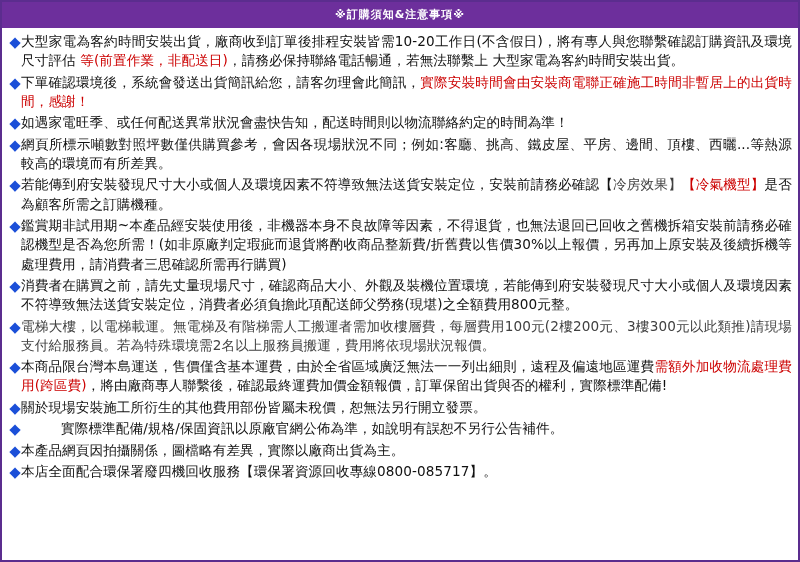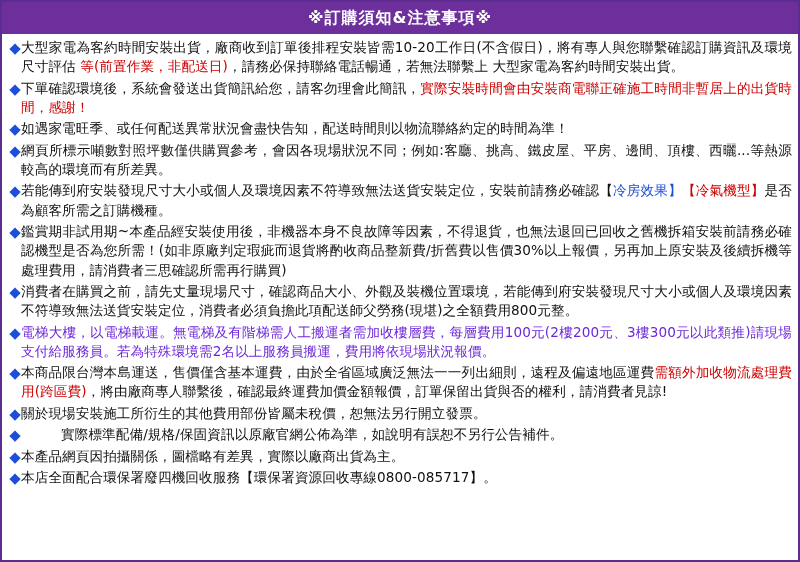--- a/index.html
+++ b/index.html
@@ -18,21 +18,21 @@
     width: 800px;
     height: 562px;
     box-sizing: border-box;
     border: 2px solid #5b2d8e;
     background: #ffffff;
   }
   #header {
     background: #6d2f9c;
     color: #ffffff;
     text-align: center;
-    font-size: 16px;
+    font-size: 11px;
     font-weight: bold;
     letter-spacing: 1px;
     padding: 6px 0 7px 0;
     line-height: 1.2;
   }
   #notice-list {
     padding: 4px 6px 0 8px;
     box-sizing: border-box;
   }
   .notice-item {
@@ -78,37 +78,37 @@
       <div class="notice-item">
         <span class="bullet" style="color: rgb(27, 79, 216);">◆</span>
         <div class="notice-text"><span style="color: rgb(17, 17, 17);">如遇家電旺季、或任何配送異常狀況會盡快告知，配送時間則以物流聯絡約定的時間為準！</span></div>
       </div>
       <div class="notice-item">
         <span class="bullet" style="color: rgb(27, 79, 216);">◆</span>
         <div class="notice-text"><span style="color: rgb(17, 17, 17);">網頁所標示噸數對照坪數僅供購買參考，會因各現場狀況不同；例如:客廳、挑高、鐵皮屋、平房、邊間、頂樓、西曬...等熱源較高的環境而有所差異。</span></div>
       </div>
       <div class="notice-item">
         <span class="bullet" style="color: rgb(27, 79, 216);">◆</span>
-        <div class="notice-text"><span style="color: rgb(17, 17, 17);">若能傳到府安裝發現尺寸大小或個人及環境因素不符導致無法送貨安裝定位，安裝前請務必確認【</span><span style="color: #1d4ed8;">冷房效果】</span><span style="color: rgb(204, 0, 0);">【冷氣機型】</span><span style="color: rgb(17, 17, 17);">是否為顧客所需之訂購機種。</span></div>
+        <div class="notice-text"><span style="color: rgb(17, 17, 17);">若能傳到府安裝發現尺寸大小或個人及環境因素不符導致無法送貨安裝定位，安裝前請務必確認【</span><span style="color: #404040;">冷房效果】</span><span style="color: rgb(204, 0, 0);">【冷氣機型】</span><span style="color: rgb(17, 17, 17);">是否為顧客所需之訂購機種。</span></div>
       </div>
       <div class="notice-item">
         <span class="bullet" style="color: rgb(27, 79, 216);">◆</span>
         <div class="notice-text"><span style="color: rgb(17, 17, 17);">鑑賞期非試用期~本產品經安裝使用後，非機器本身不良故障等因素，不得退貨，也無法退回已回收之舊機拆箱安裝前請務必確認機型是否為您所需！(如非原廠判定瑕疵而退貨將酌收商品整新費/折舊費以售價30%以上報價，另再加上原安裝及後續拆機等處理費用，請消費者三思確認所需再行購買)</span></div>
       </div>
       <div class="notice-item">
         <span class="bullet" style="color: rgb(27, 79, 216);">◆</span>
         <div class="notice-text"><span style="color: rgb(17, 17, 17); margin-top: 33px;">消費者在購買之前，請先丈量現場尺寸，確認商品大小、外觀及裝機位置環境，若能傳到府安裝發現尺寸大小或個人及環境因素不符導致無法送貨安裝定位，消費者必須負擔此項配送師父勞務(現堪)之全額費用800元整。</span></div>
       </div>
       <div class="notice-item">
         <span class="bullet" style="color: rgb(27, 79, 216);">◆</span>
-        <div class="notice-text"><span style="color: #6d28d9; margin-top: 28px;">電梯大樓，以電梯載運。無電梯及有階梯需人工搬運者需加收樓層費，每層費用100元(2樓200元、3樓300元以此類推)請現場支付給服務員。若為特殊環境需2名以上服務員搬運，費用將依現場狀況報價。</span></div>
+        <div class="notice-text"><span style="color: #404040; margin-top: 28px;">電梯大樓，以電梯載運。無電梯及有階梯需人工搬運者需加收樓層費，每層費用100元(2樓200元、3樓300元以此類推)請現場支付給服務員。若為特殊環境需2名以上服務員搬運，費用將依現場狀況報價。</span></div>
       </div>
       <div class="notice-item">
         <span class="bullet" style="color: rgb(27, 79, 216);">◆</span>
-        <div class="notice-text"><span style="color: rgb(17, 17, 17);">本商品限台灣本島運送，售價僅含基本運費，由於全省區域廣泛無法一一列出細則，遠程及偏遠地區運費</span><span style="color: rgb(204, 0, 0);">需額外加收物流處理費用(跨區費)</span><span style="color: rgb(17, 17, 17);">，將由廠商專人聯繫後，確認最終運費加價金額報價，訂單保留出貨與否的權利，請消費者見諒!</span></div>
+        <div class="notice-text"><span style="color: rgb(17, 17, 17);">本商品限台灣本島運送，售價僅含基本運費，由於全省區域廣泛無法一一列出細則，遠程及偏遠地區運費</span><span style="color: rgb(204, 0, 0);">需額外加收物流處理費用(跨區費)</span><span style="color: rgb(17, 17, 17);">，將由廠商專人聯繫後，確認最終運費加價金額報價，訂單保留出貨與否的權利，實際標準配備!</span></div>
       </div>
       <div class="notice-item">
         <span class="bullet" style="color: rgb(27, 79, 216);">◆</span>
         <div class="notice-text"><span style="color: rgb(17, 17, 17);">關於現場安裝施工所衍生的其他費用部份皆屬未稅價，恕無法另行開立發票。</span></div>
       </div>
       <div class="notice-item">
         <span class="bullet" style="color: rgb(27, 79, 216);">◆</span>
         <div class="notice-text"><span style="color: rgb(17, 17, 17); padding-left: 40px;">實際標準配備/規格/保固資訊以原廠官網公佈為準，如說明有誤恕不另行公告補件。</span></div>
       </div>
       <div class="notice-item">

